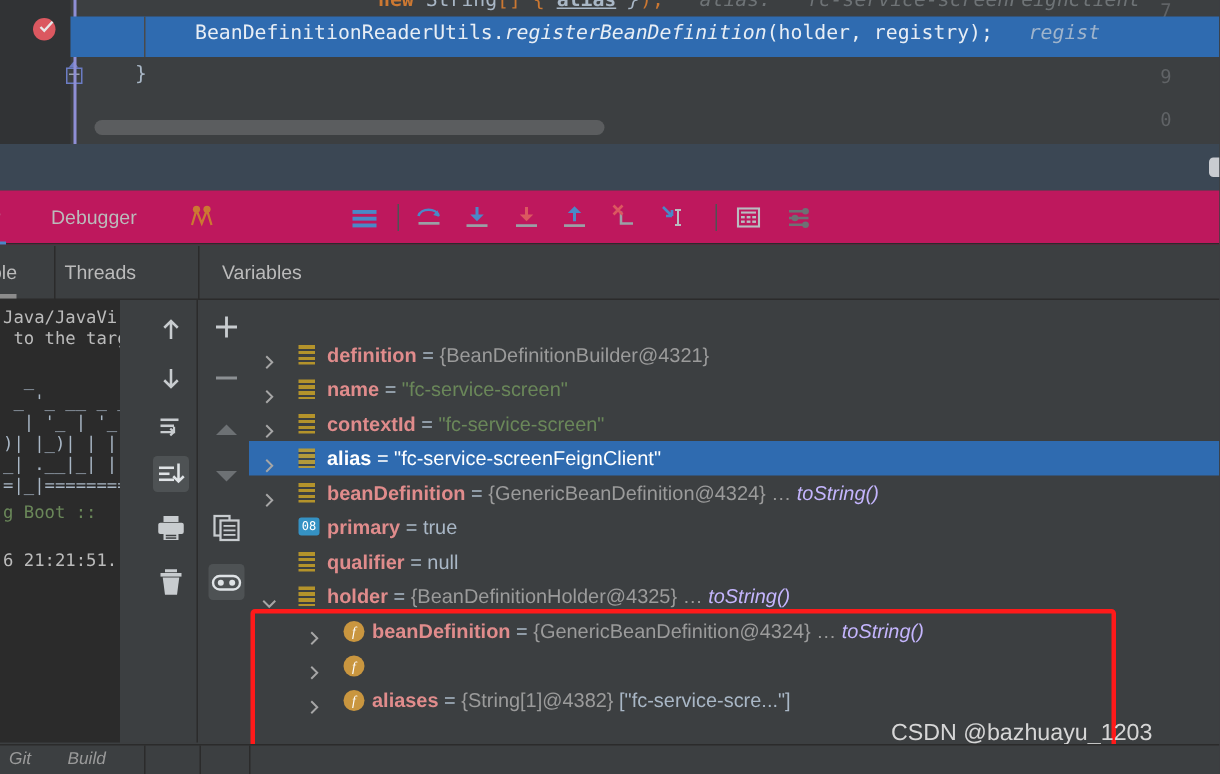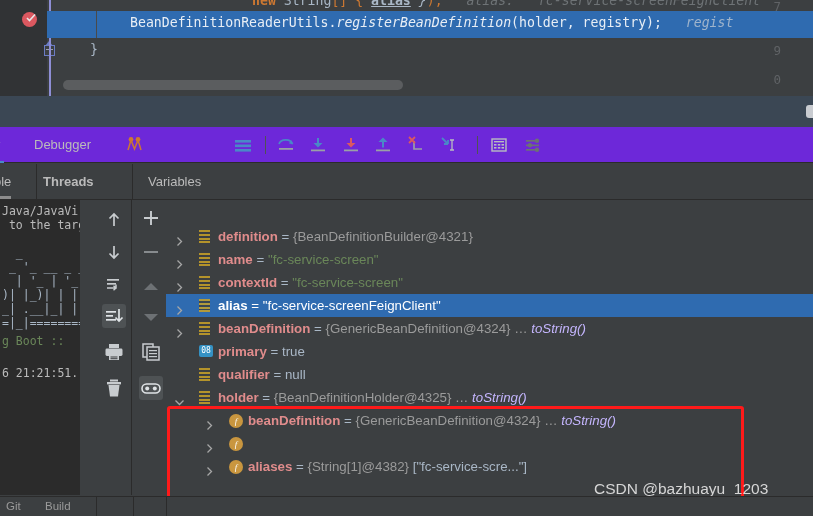--- a/index.html
+++ b/index.html
@@ -82,21 +82,21 @@
     background: #3b4754;
   }
   .blue-band-nub {
     position: absolute; right: 0; top: 9px; width: 7px; height: 13px;
     background: #c9ccd1; border-radius: 3px 0 0 3px;
   }
 
   
   .dbg-toolbar {
     position: absolute; left: 0; top: 127px; width: 813px; height: 36px;
-    background: #6d28d9; border-bottom: 1px solid #2b2b2b;
+    background: #be185d; border-bottom: 1px solid #2b2b2b;
   }
   .tb-tab {
     position: absolute; top: 0; height: 36px; line-height: 36px;
     font-size: 13px; color: #bbbbbb; padding: 0 4px;
   }
   .tb-tab.active::after {
     content: ""; position: absolute; left: 0; bottom: 0; width: 100%; height: 2px;
     background: #4a88c7;
   }
   .tb-ep-icon { position: absolute; left: 125px; top: 9px; width: 19px; height: 18px; }
@@ -208,21 +208,21 @@
   
   .watermark {
     position: absolute; left: 594px; top: 480px;
     font-size: 15.5px; color: #d6d6d6;
     font-family: "Liberation Sans", sans-serif;
   }
 
   
   .statusbar {
     position: absolute; left: 0; top: 496px; width: 813px; height: 20px;
-    background: #3c3f41; border-top: 1px solid #2b2b2b;
+    background: #3c3f41; border-top: 1px solid #2b2b2b; font-style: italic;
   }
   .sb-item {
     position: absolute; top: 3px; font-size: 11.5px; color: #9a9a9a;
     white-space: nowrap;
   }
   .sb-div { position: absolute; top: 0; width: 1px; height: 20px; background: #2b2b2b; }
 </style>
 </head>
 <body>
 
@@ -357,21 +357,21 @@
         <circle cx="14" cy="5.8" r="2.2" fill="#6d7174"></circle>
         <circle cx="7" cy="10.3" r="2.2" fill="#6d7174"></circle>
         <circle cx="14" cy="14.8" r="2.2" fill="#6d7174"></circle>
       </svg>
     </span>
   </div>
 
   <div class="tab-row">
     <div class="pane-tab sel" style="left:-6px;">ole</div>
     <div class="tab-div" style="left:36px;"></div>
-    <div class="pane-tab" style="left:43px;font-weight:bold;">Threads</div>
+    <div class="pane-tab" style="left:43px;">Threads</div>
     <div class="tab-div" style="left:132px;"></div>
     <div class="pane-tab" style="left:148px;">Variables</div>
   </div>
 
   <div class="console">
     <div class="con-line con-wt" style="top:4px;">Java/JavaVi</div>
     <div class="con-line con-wt" style="top:18px;"> to the targ</div>
     <div class="con-line con-gray" style="top:46px;">  _           </div>
     <div class="con-line con-gray" style="top:60px;"> _ '_ __ _ _(</div>
     <div class="con-line con-gray" style="top:74px;">  | '_ | '_|</div>

